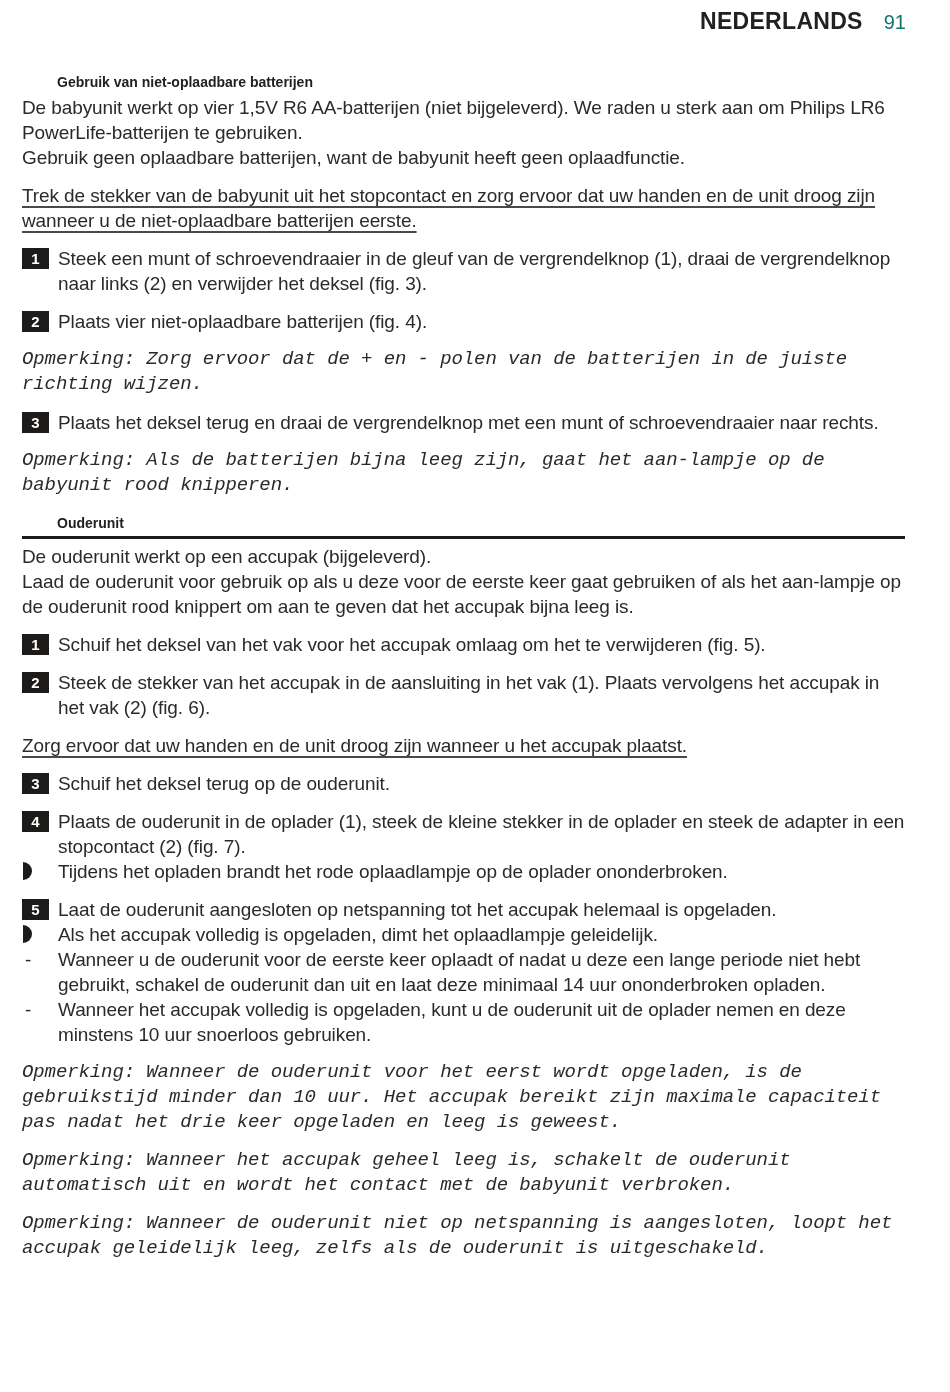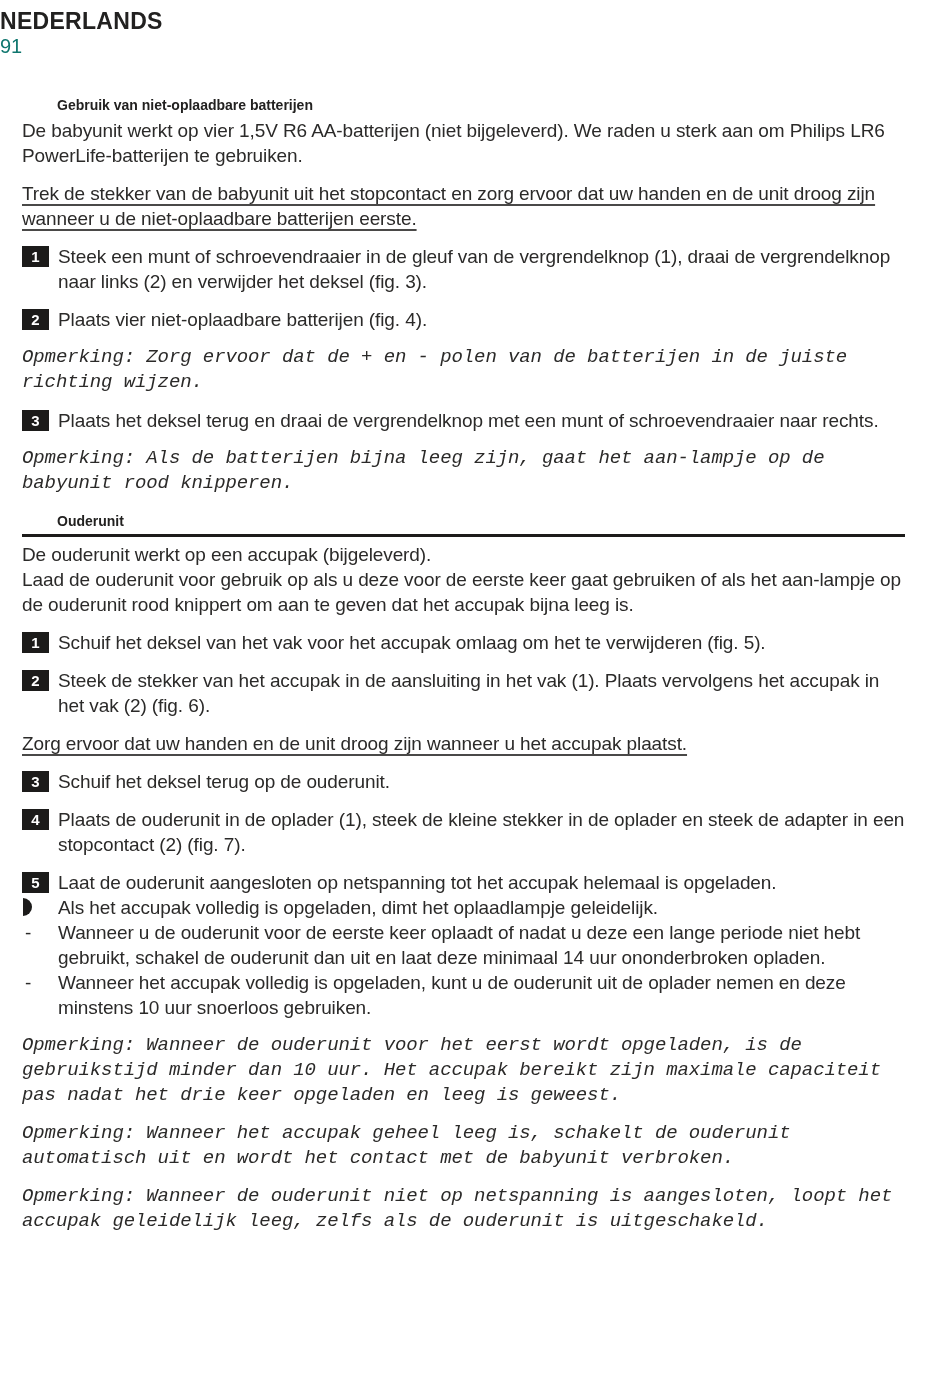--- a/index.html
+++ b/index.html
@@ -10,22 +10,22 @@
     background: #ffffff;
     overflow: hidden;
     font-family: "Liberation Sans", sans-serif;
     color: #2b2a29;
     box-sizing: border-box;
   }
   .page-header {
     display: flex;
     justify-content: flex-end;
     align-items: baseline;
-    padding: 8px 44px 0 0;
-    flex-direction: column;
+    gap: 21px;
+    padding: 8px 44px 0 8px;
   }
   .lang {
     font-weight: bold;
     font-size: 23px;
     letter-spacing: 0.3px;
     color: #222120;
   }
   .pagenum { font-size: 20px; color: #0f766e; }
 
   .content {
@@ -99,20 +99,21 @@
 <div class="page">
   <header class="page-header">
     <span class="lang">NEDERLANDS</span>
     <span class="pagenum">91</span>
   </header>
   <main class="content">
       <div class="blk heading-wrap">
         <h2 class="section-heading">Gebruik van niet-oplaadbare batterijen</h2>
       </div>
       <p class="blk para tight">De babyunit werkt op vier 1,5V R6 AA-batterijen (niet bijgeleverd). We raden u sterk aan om Philips LR6 PowerLife-batterijen te gebruiken.</p>
+      <p class="blk para tight">Gebruik geen oplaadbare batterijen, want de babyunit heeft geen oplaadfunctie.</p>
       <p class="blk warning">Trek de stekker van de babyunit uit het stopcontact en zorg ervoor dat uw handen en de unit droog zijn wanneer u de niet-oplaadbare batterijen eerste.</p>
       <div class="blk row">
         <div class="marker"><span class="badge">1</span></div>
         <p class="step-text">Steek een munt of schroevendraaier in de gleuf van de vergrendelknop (1), draai de vergrendelknop naar links (2) en verwijder het deksel (fig. 3).</p>
       </div>
       <div class="blk row">
         <div class="marker"><span class="badge">2</span></div>
         <p class="step-text">Plaats vier niet-oplaadbare batterijen (fig. 4).</p>
       </div>
       <p class="blk note">Opmerking: Zorg ervoor dat de + en - polen van de batterijen in de juiste richting wijzen.</p>
@@ -136,20 +137,24 @@
       </div>
       <p class="blk warning">Zorg ervoor dat uw handen en de unit droog zijn wanneer u het accupak plaatst.</p>
       <div class="blk row">
         <div class="marker"><span class="badge">3</span></div>
         <p class="step-text">Schuif het deksel terug op de ouderunit.</p>
       </div>
       <div class="blk row">
         <div class="marker"><span class="badge">4</span></div>
         <p class="step-text">Plaats de ouderunit in de oplader (1), steek de kleine stekker in de oplader en steek de adapter in een stopcontact (2) (fig. 7).</p>
       </div>
+      <div class="blk row tight">
+        <div class="marker"><span class="half-circle"></span></div>
+        <p class="step-text">Tijdens het opladen brandt het rode oplaadlampje op de oplader ononderbroken.</p>
+      </div>
       <div class="blk row">
         <div class="marker"><span class="badge">5</span></div>
         <p class="step-text">Laat de ouderunit aangesloten op netspanning tot het accupak helemaal is opgeladen.</p>
       </div>
       <div class="blk row tight">
         <div class="marker"><span class="half-circle"></span></div>
         <p class="step-text">Als het accupak volledig is opgeladen, dimt het oplaadlampje geleidelijk.</p>
       </div>
       <div class="blk row tight">
         <div class="marker"><span class="dash-glyph">-</span></div>

